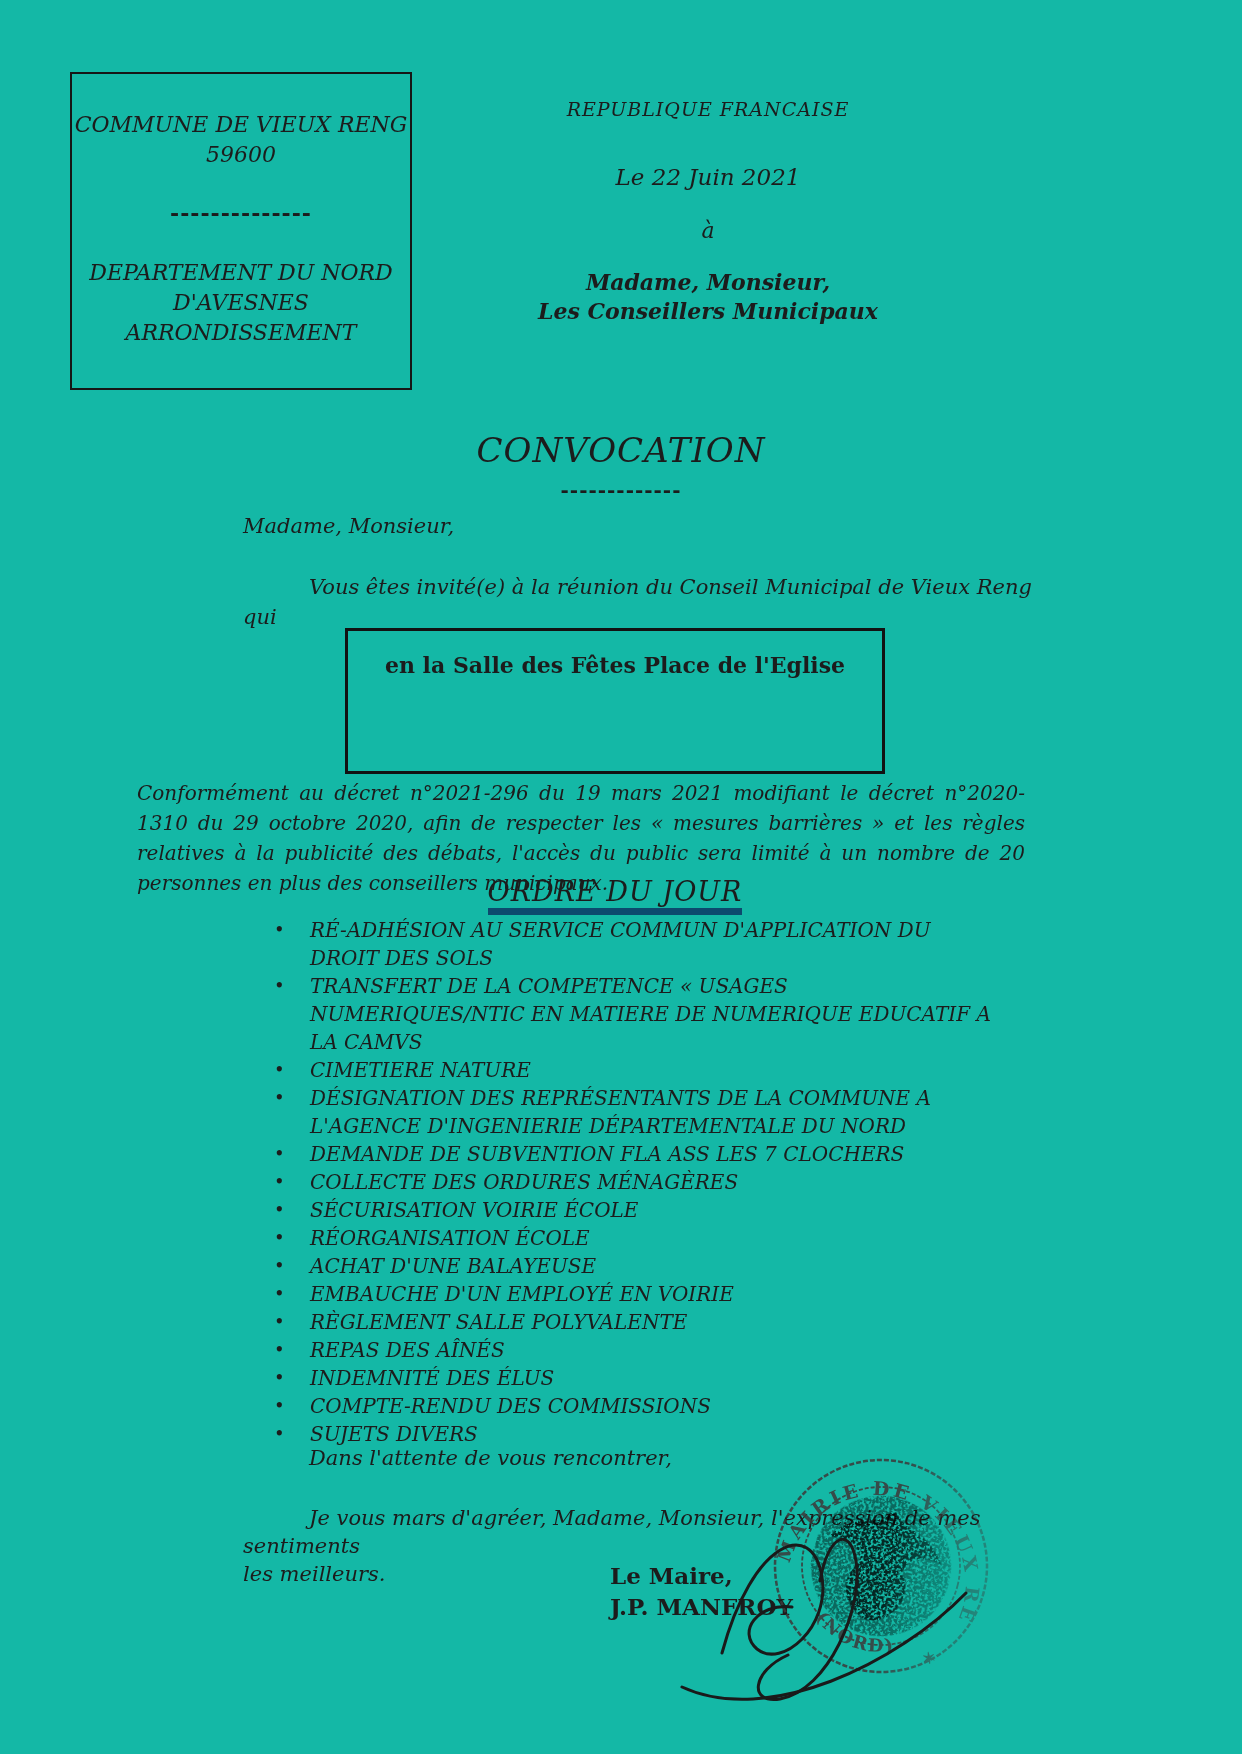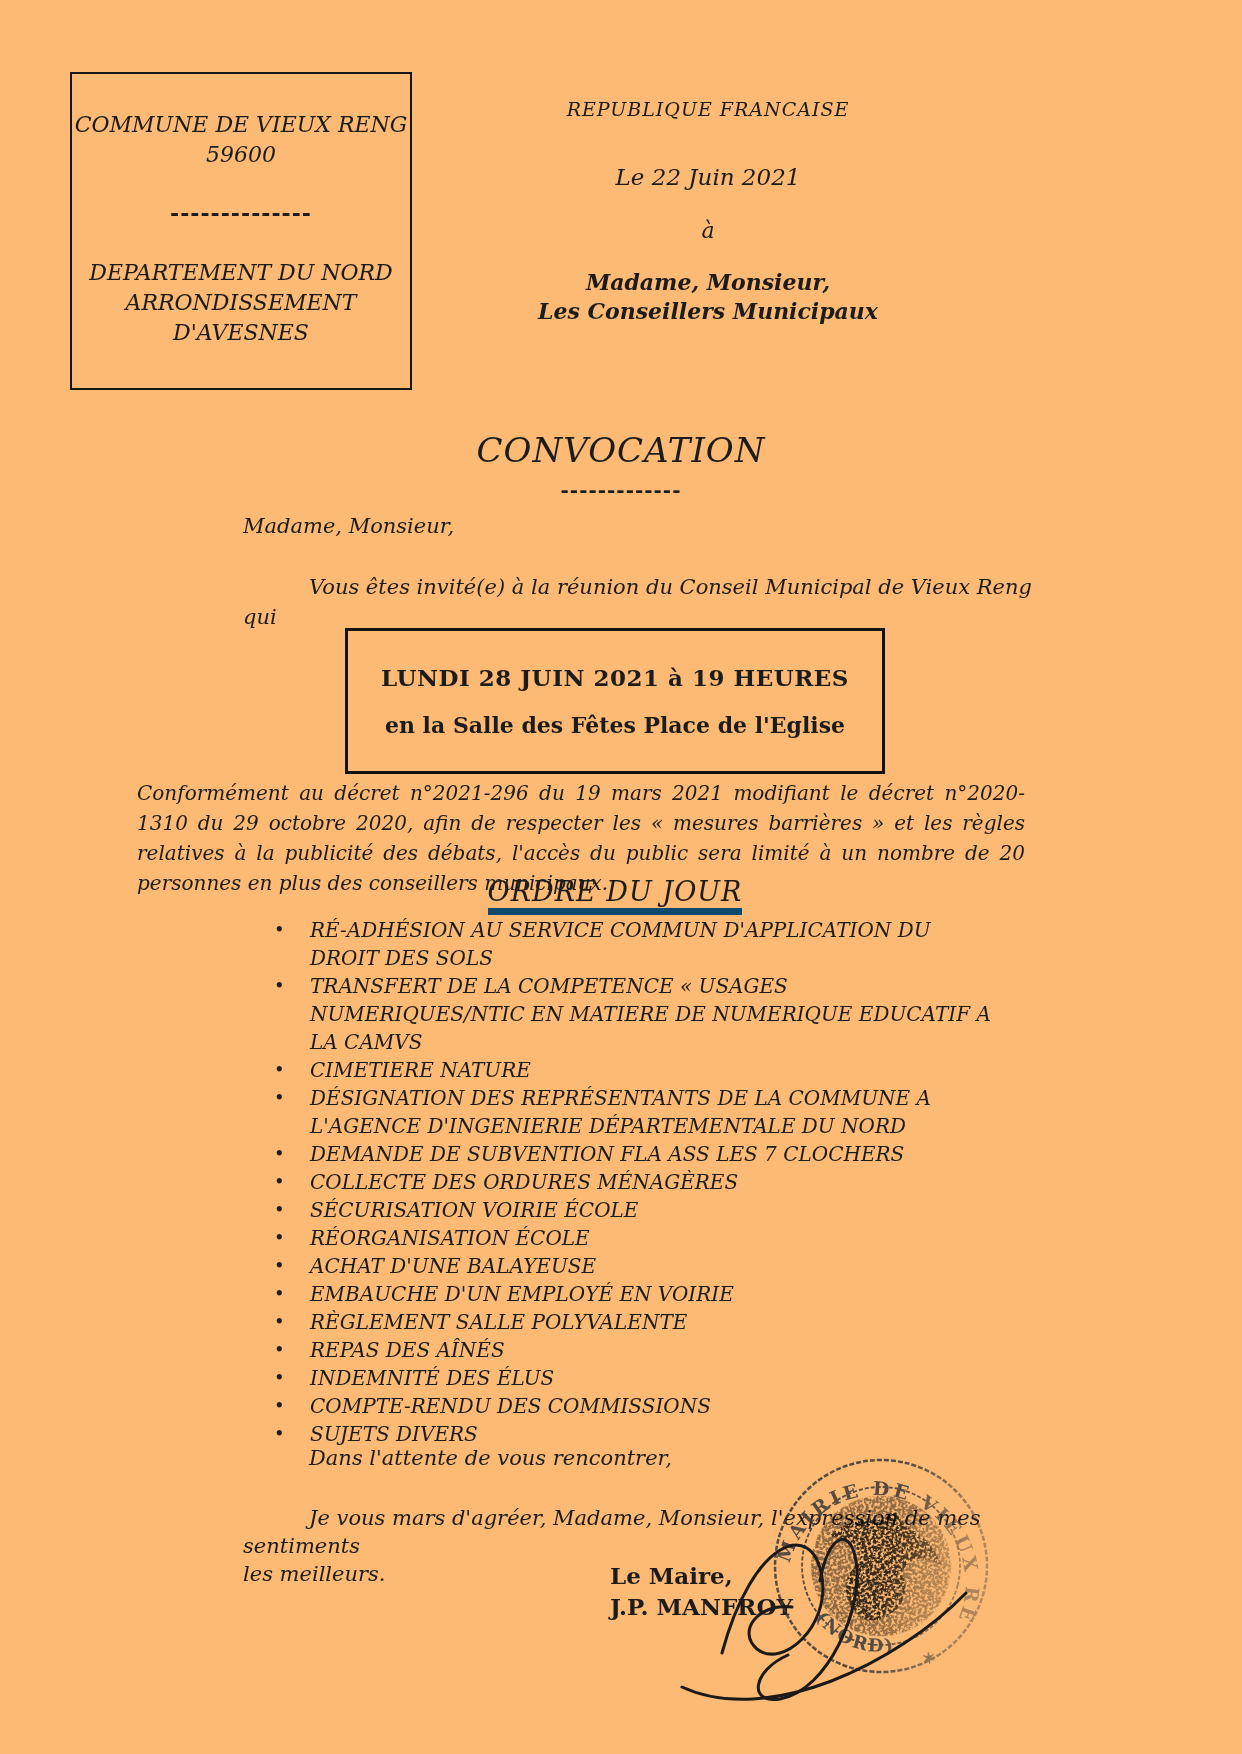--- a/index.html
+++ b/index.html
@@ -1,20 +1,20 @@
 <!DOCTYPE html>
 <html><head>
 <meta charset="utf-8">
 <style>
   html,body{margin:0;padding:0;background:#e8e8e8;}
   .page{
     position:relative;
     width:1242px;height:1754px;
     margin:0 auto;
-    background:#fdba74;
+    background:#14b8a6;
     font-family:"DejaVu Serif", serif;
     color:#1c1c1c;
     overflow:hidden;
   }
   
   .sender-box{
     position:absolute;left:70px;top:72px;width:342px;height:318px;
     border:2px solid #161616;
     text-align:center;font-style:italic;font-size:22px;line-height:30px;
     box-sizing:border-box;padding-top:36px;
@@ -81,22 +81,22 @@
 </head>
 <body>
 
 <div class="page">
 
   <div class="sender-box">
     <div>COMMUNE DE VIEUX RENG</div>
     <div>59600</div>
     <div class="divider">--------------</div>
     <div class="dept">DEPARTEMENT DU NORD</div>
+    <div>D'AVESNES</div>
     <div>ARRONDISSEMENT</div>
-    <div>D'AVESNES</div>
   </div>
 
   <div class="header-right">
     <div class="hr-republic">REPUBLIQUE FRANCAISE</div>
     <div class="hr-date">Le 22 Juin 2021</div>
     <div class="hr-a">à</div>
     <div class="hr-rcpt1">Madame, Monsieur,</div>
     <div class="hr-rcpt2">Les Conseillers Municipaux</div>
   </div>
 
@@ -105,21 +105,20 @@
     <div class="d">-------------</div>
   </div>
 
   <div class="salutation">Madame, Monsieur,</div>
 
   <div class="invitation">
     <div class="l1">Vous êtes invité(e) à la réunion du Conseil Municipal de Vieux Reng qui</div>
   </div>
 
   <div class="meeting-box">
-    <div class="mb-datetime">LUNDI 28 JUIN 2021 à 19 HEURES</div>
     <div class="mb-location">en la Salle des Fêtes Place de l'Eglise</div>
   </div>
 
   <div class="decree">Conformément au décret n°2021-296 du 19 mars 2021 modifiant le décret n°2020-1310 du 29 octobre 2020, afin de respecter les « mesures barrières » et les règles relatives à la publicité des débats, l'accès du public sera limité à un nombre de 20 personnes en plus des conseillers municipaux.</div>
 
   <div class="agenda-heading">
     <span>ORDRE DU JOUR</span>
   </div>
 
   <div class="agenda-list">

